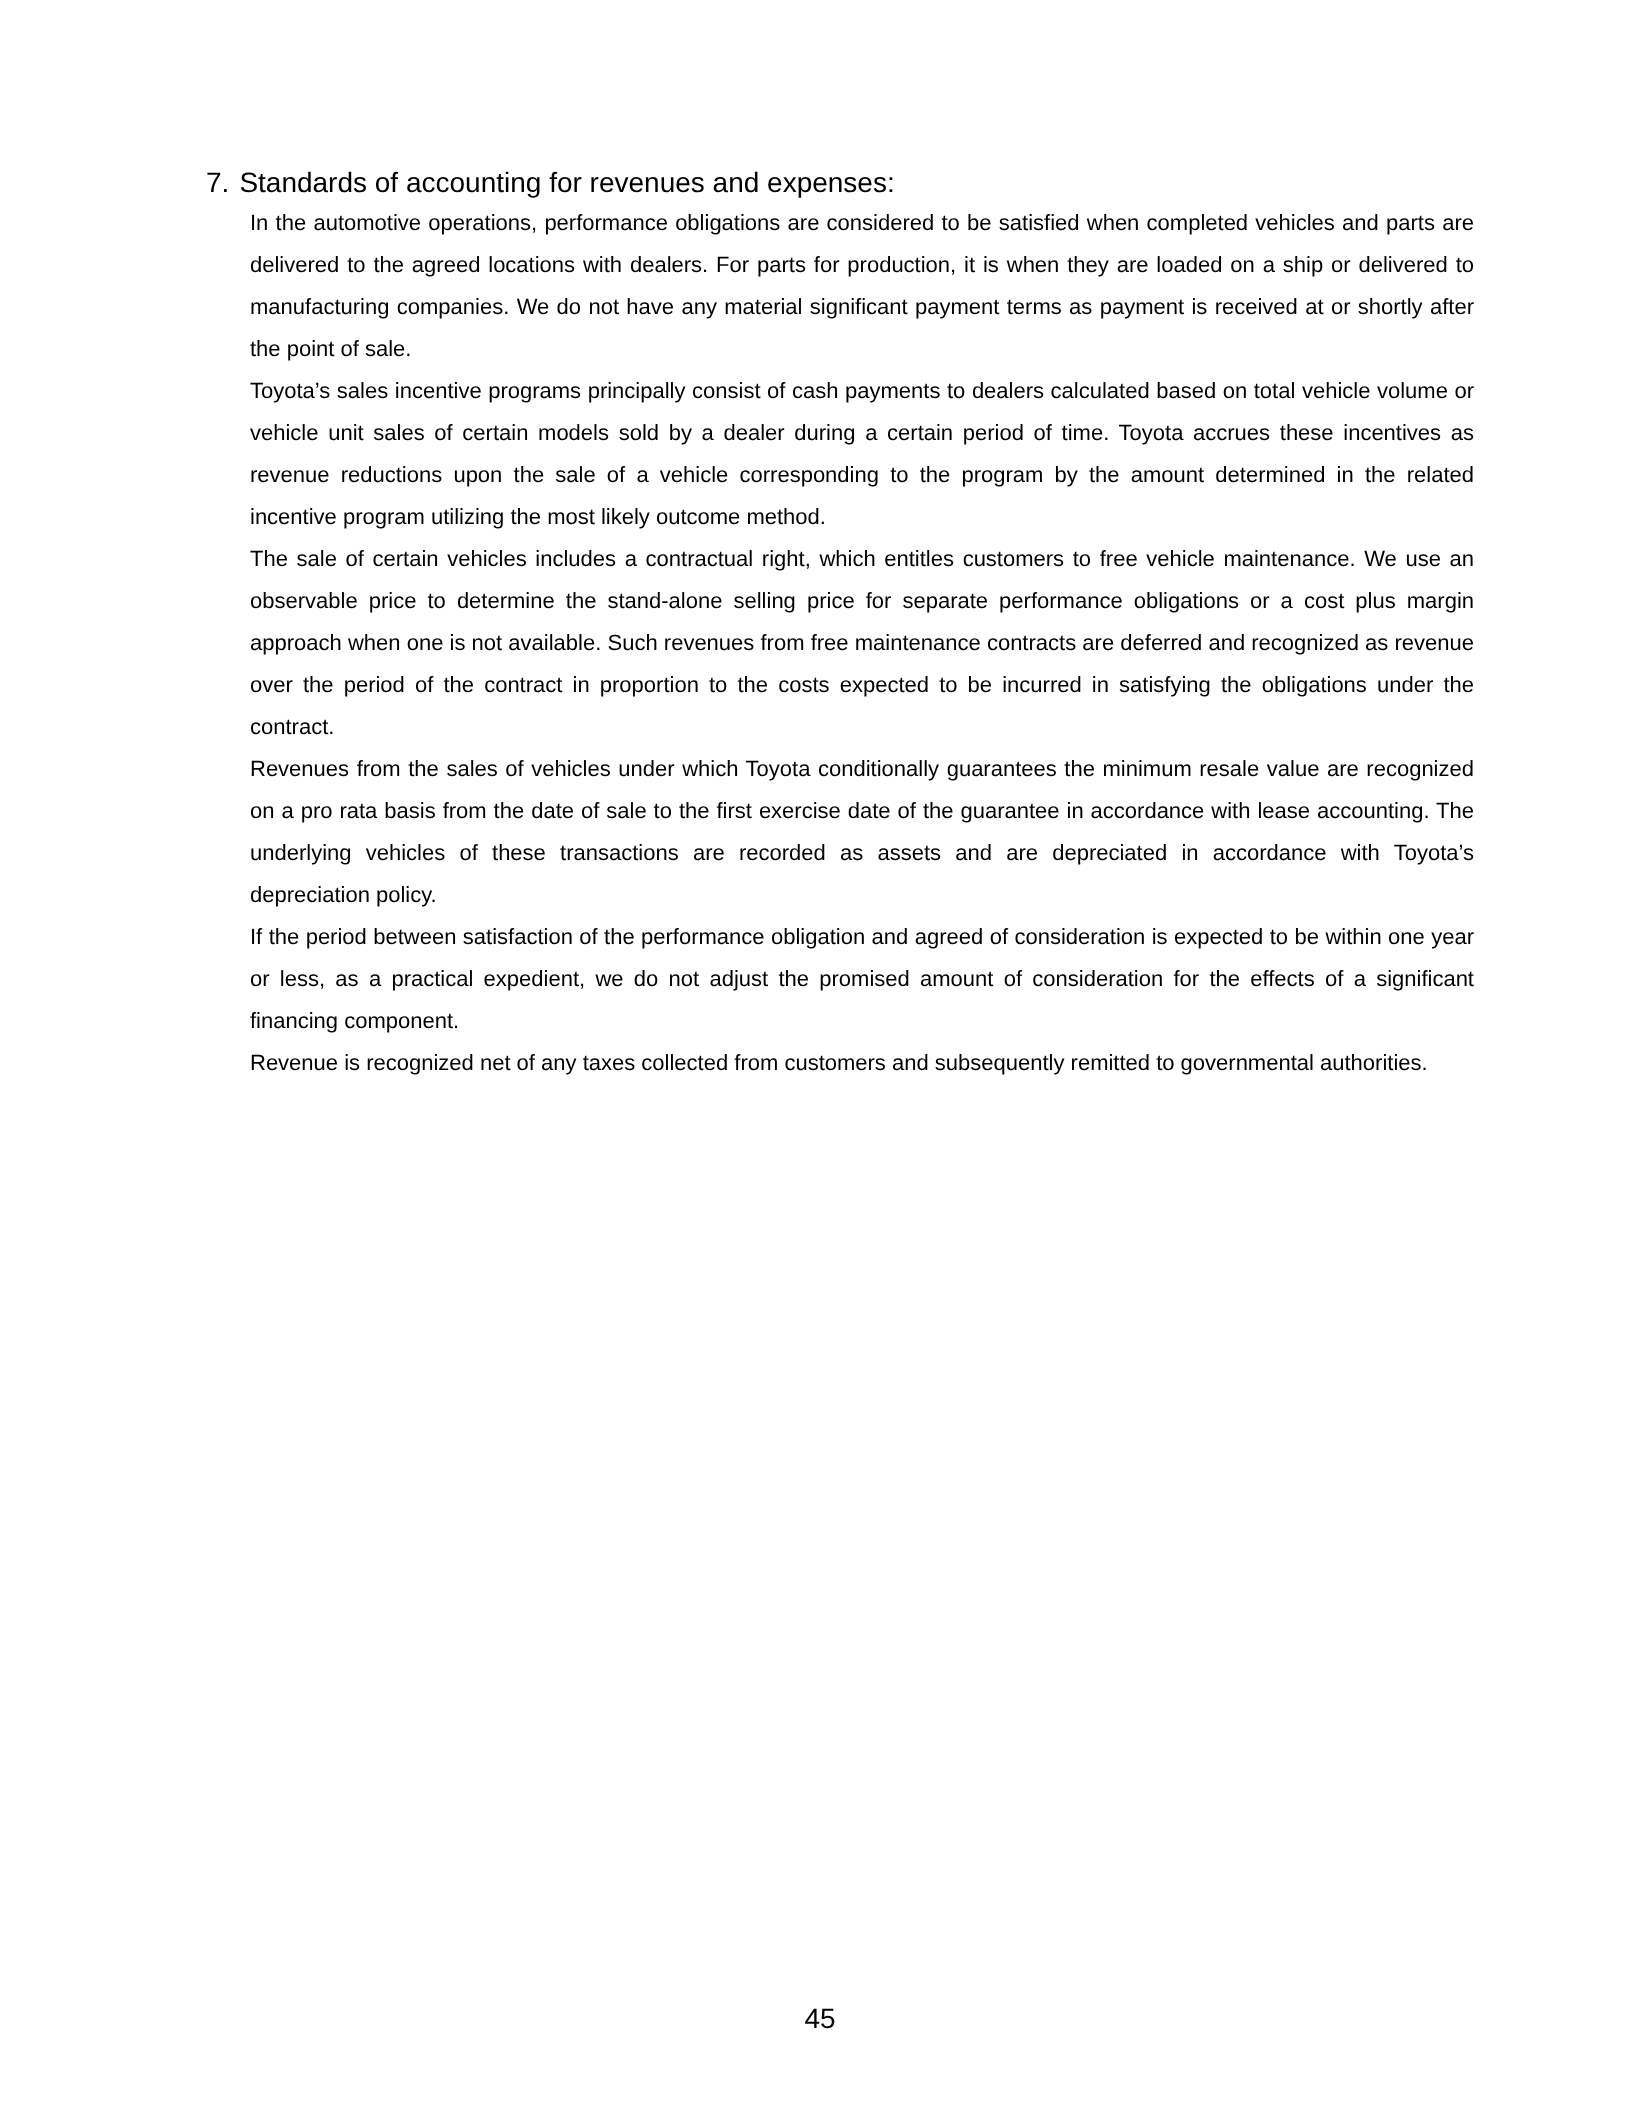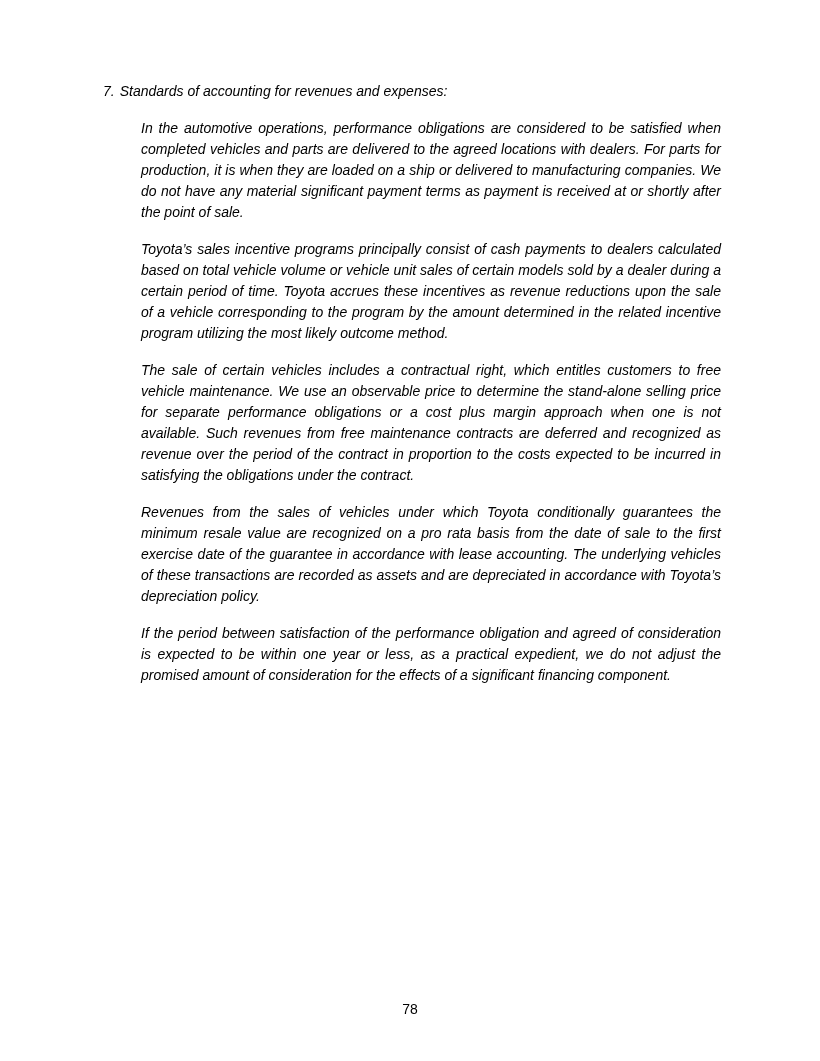--- a/index.html
+++ b/index.html
@@ -14,37 +14,36 @@
     background: #ffffff;
     font-family: "Liberation Sans", sans-serif;
     color: #000000;
     overflow: hidden;
   }
   .content {
     position: absolute;
     top: 81px;
     left: 103px;
     width: 634px;
-    font-style: italic;
   }
   .section-heading {
     font-size: 14px;
     line-height: 21px;
     white-space: nowrap;
   }
   .section-number {
     margin-right: 5px;
   }
   .section-body {
     margin-left: 22px;
     width: 612px;
   }
   .section-body p {
-    margin: 16px;
-    font-size: 14px;
+    margin: 0;
+    font-size: 11px;
     line-height: 21px;
     text-align: justify;
     text-justify: inter-word;
   }
   .page-number {
     position: absolute;
     top: 1001px;
     left: 0;
     width: 820px;
     text-align: center;
@@ -57,16 +56,17 @@
 
 <div class="page">
   <div class="content">
     <div class="section-heading"><span class="section-number">7.</span><span>Standards of accounting for revenues and expenses:</span></div>
     <div class="section-body">
       <p>In the automotive operations, performance obligations are considered to be satisfied when completed vehicles and parts are delivered to the agreed locations with dealers. For parts for production, it is when they are loaded on a ship or delivered to manufacturing companies. We do not have any material significant payment terms as payment is received at or shortly after the point of sale.</p>
       <p>Toyota’s sales incentive programs principally consist of cash payments to dealers calculated based on total vehicle volume or vehicle unit sales of certain models sold by a dealer during a certain period of time. Toyota accrues these incentives as revenue reductions upon the sale of a vehicle corresponding to the program by the amount determined in the related incentive program utilizing the most likely outcome method.</p>
       <p>The sale of certain vehicles includes a contractual right, which entitles customers to free vehicle maintenance. We use an observable price to determine the stand-alone selling price for separate performance obligations or a cost plus margin approach when one is not available. Such revenues from free maintenance contracts are deferred and recognized as revenue over the period of the contract in proportion to the costs expected to be incurred in satisfying the obligations under the contract.</p>
       <p>Revenues from the sales of vehicles under which Toyota conditionally guarantees the minimum resale value are recognized on a pro rata basis from the date of sale to the first exercise date of the guarantee in accordance with lease accounting. The underlying vehicles of these transactions are recorded as assets and are depreciated in accordance with Toyota’s depreciation policy.</p>
       <p>If the period between satisfaction of the performance obligation and agreed of consideration is expected to be within one year or less, as a practical expedient, we do not adjust the promised amount of consideration for the effects of a significant financing component.</p>
+      <p>Revenue is recognized net of any taxes collected from customers and subsequently remitted to governmental authorities.</p>
     </div>
   </div>
-  <div class="page-number">78</div>
+  <div class="page-number">45</div>
 </div>
 
 </body></html>

